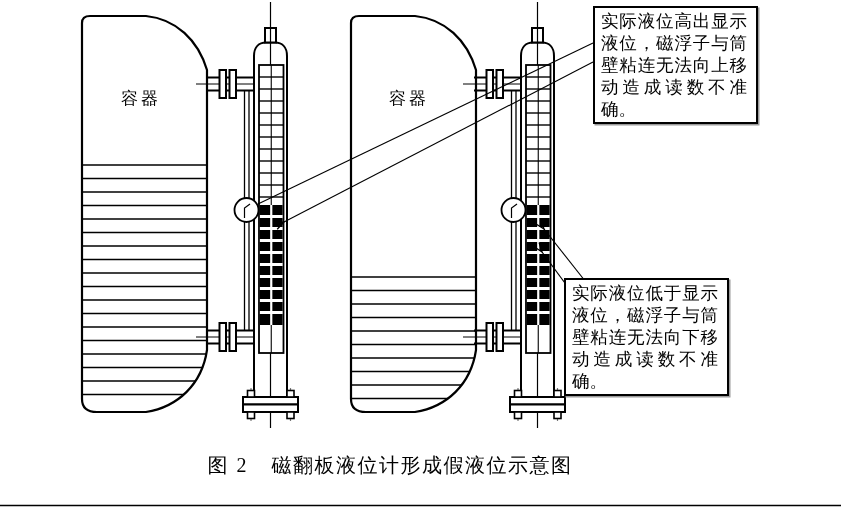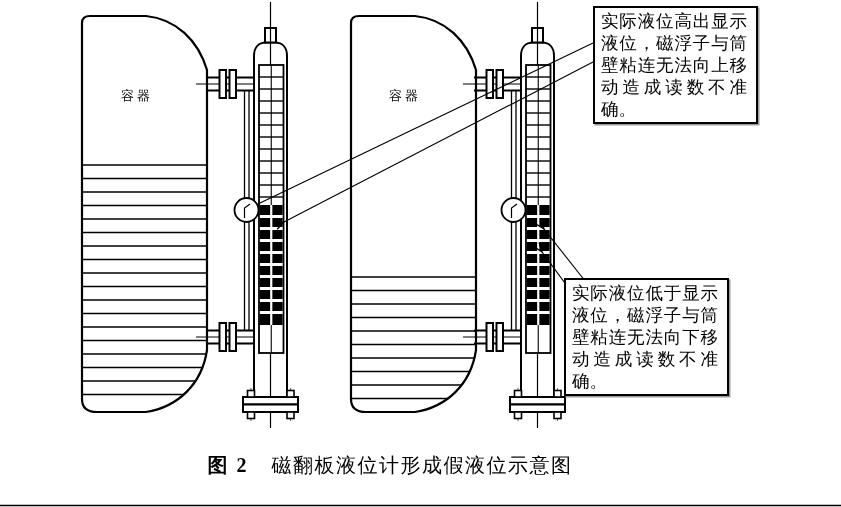--- a/index.html
+++ b/index.html
@@ -6,21 +6,21 @@
   .stage{
     position:relative;
     width:841px;height:507px;
     background:#ffffff;
     font-family:"Liberation Serif","DejaVu Serif",serif;
     overflow:hidden;
   }
   .stage svg{position:absolute;left:0;top:0;}
   .vessel-label{
     position:absolute;
-    font-size:13px;
+    font-size:17px;
     letter-spacing:3px;
     color:#000;
     white-space:nowrap;
   }
   .vessel-label.left{left:121px;top:87px;}
   .vessel-label.right{left:389px;top:87px;}
   .callout{
     position:absolute;
     box-sizing:border-box;
     width:165px;
@@ -37,21 +37,21 @@
   .callout.bottom{left:564px;top:278px;min-height:93px;}
   .caption{
     position:absolute;
     left:180px;top:452px;width:420px;
     text-align:center;
     font-size:20px;
     letter-spacing:1.5px;
     color:#000;
     white-space:nowrap;
   }
-  .caption .fig-label{margin-right:23px;letter-spacing:2px;font-weight:bold;}
+  .caption .fig-label{margin-right:23px;letter-spacing:2px;}
 </style>
 </head>
 <body>
 
 <div class="stage">
 
   <svg width="841" height="507" viewBox="0 0 841 507">
     <defs>
 
       <path id="vshape" d="M 82,399 L 82,23 Q 82,16 90,16 L 146,16

